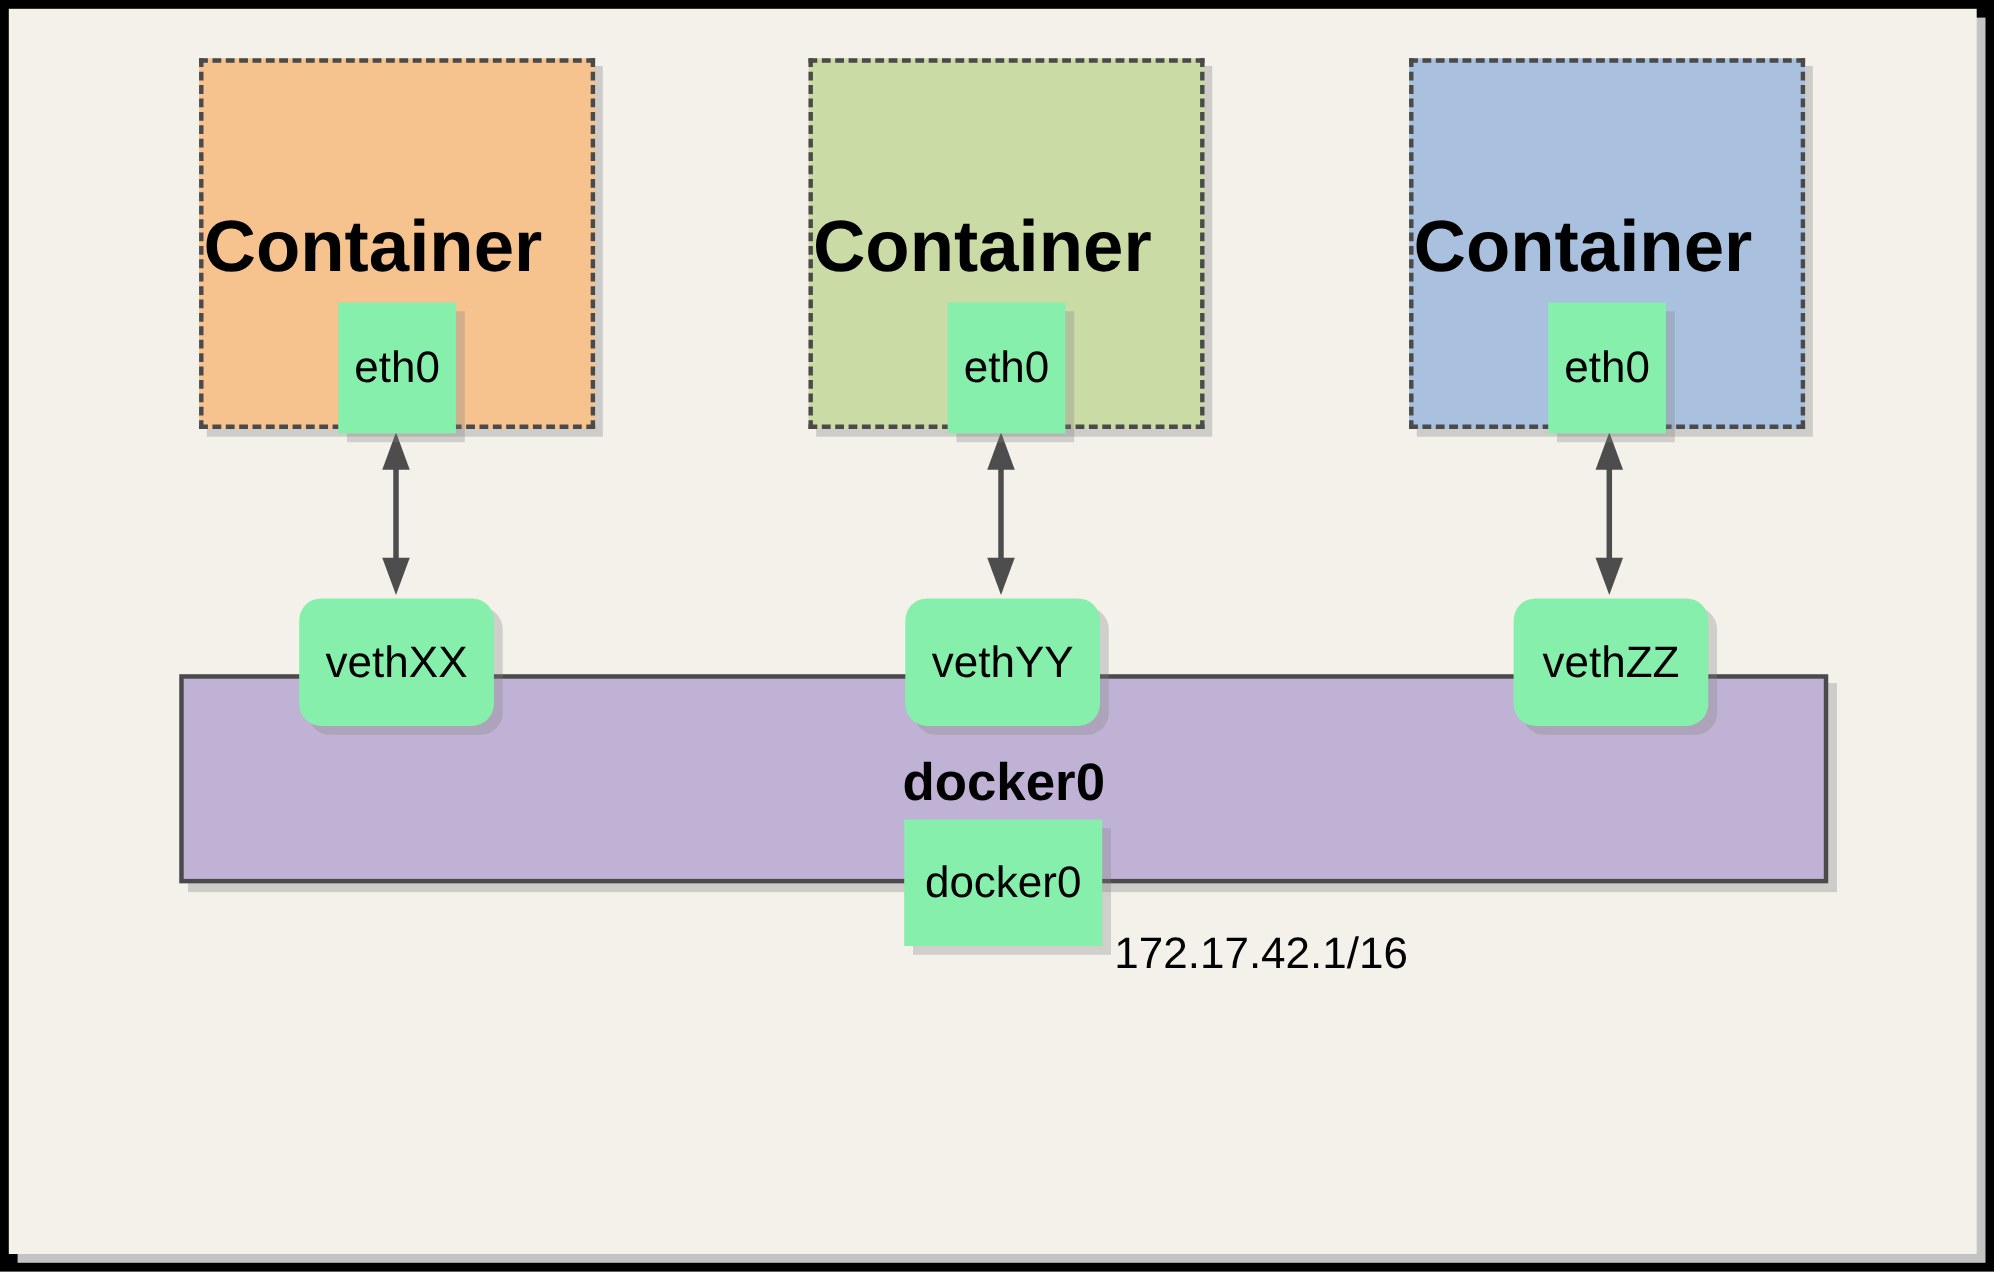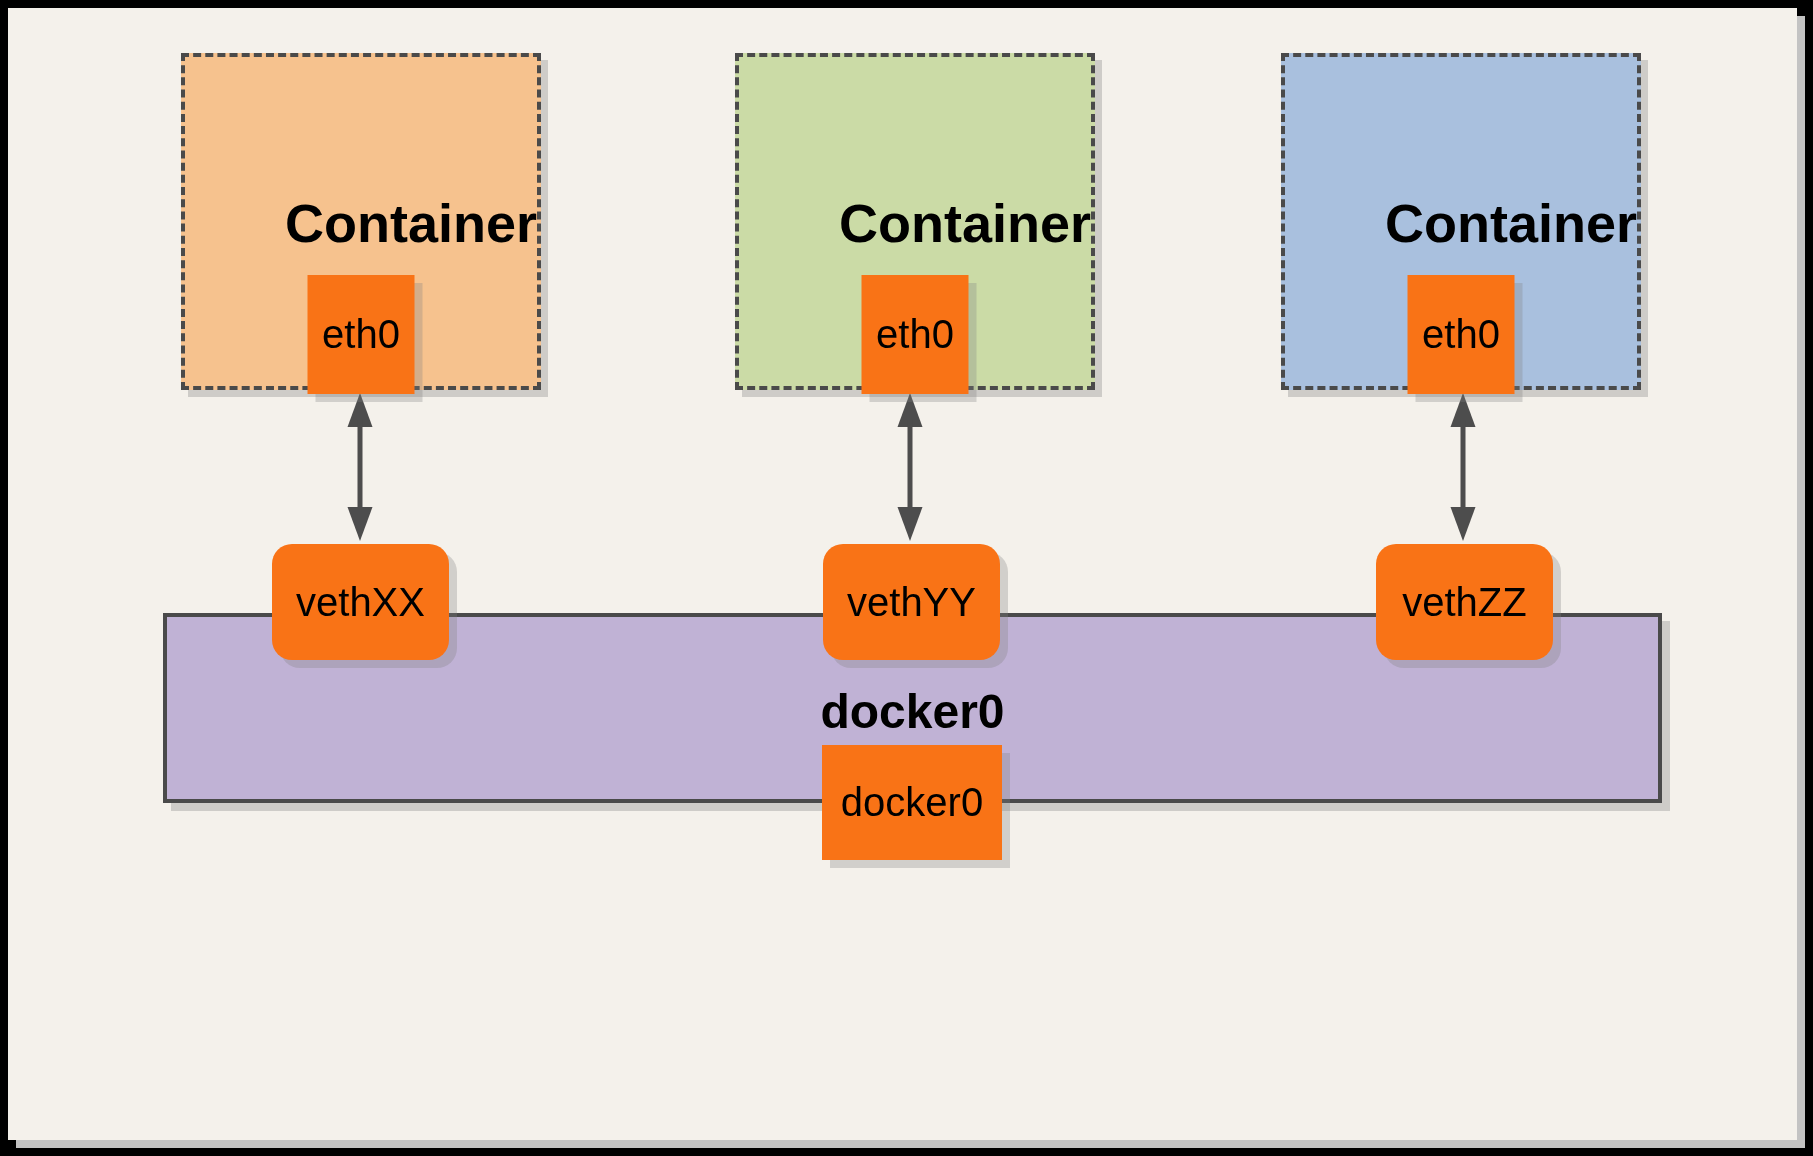--- a/index.html
+++ b/index.html
@@ -15,26 +15,26 @@
     box-shadow:8px 8px 0 #C3C3C3;
   }
   
   .container-box{
     position:absolute;top:45px;width:352px;height:329px;
     border:4px dashed #4A4A4A;
     box-shadow:7px 7px 0 rgba(128,128,128,0.32);
   }
   .c0{left:173px}.c1{left:727px}.c2{left:1273px}
   .container-label{
-    position:absolute;left:0;right:0;top:135px;text-align:right;
-    font-size:54px;font-weight:bold;line-height:62px;
+    position:absolute;left:0;right:0;top:135px;text-align:left;
+    font-size:66px;font-weight:bold;line-height:62px;
   }
   
   .note{
-    background:#f97316;
+    background:#86efac;
     box-shadow:8px 8px 0 rgba(128,128,128,0.30);
     display:flex;align-items:center;justify-content:center;
     font-size:40px;
   }
   .eth-box{
     position:absolute;left:50%;transform:translateX(-50%);
     bottom:-8px;width:107px;height:119px;z-index:4;
   }
   .veth-box{position:absolute;top:536px;width:177px;height:116px;z-index:3;border-radius:20px;}
   .v0{left:264px}.v1{left:815px}.v2{left:1368px}
@@ -114,15 +114,16 @@
     <span>vethZZ</span>
   </div>
   <div class="note veth-box v1">
     <span>vethYY</span>
   </div>
 
   <div class="note bridge-iface">
     <span>docker0</span>
   </div>
 
+  <div class="ip-label">172.17.42.1/16</div>
 
 
 </div>
 
 </body></html>

